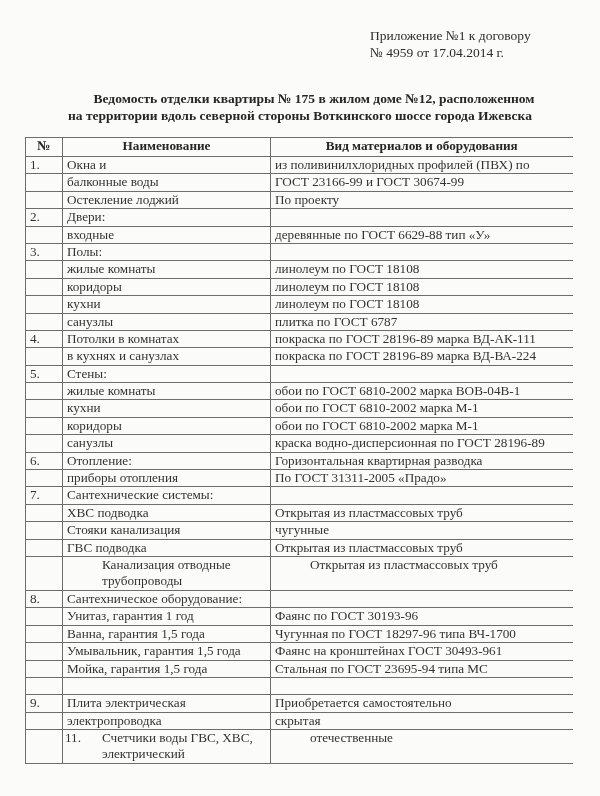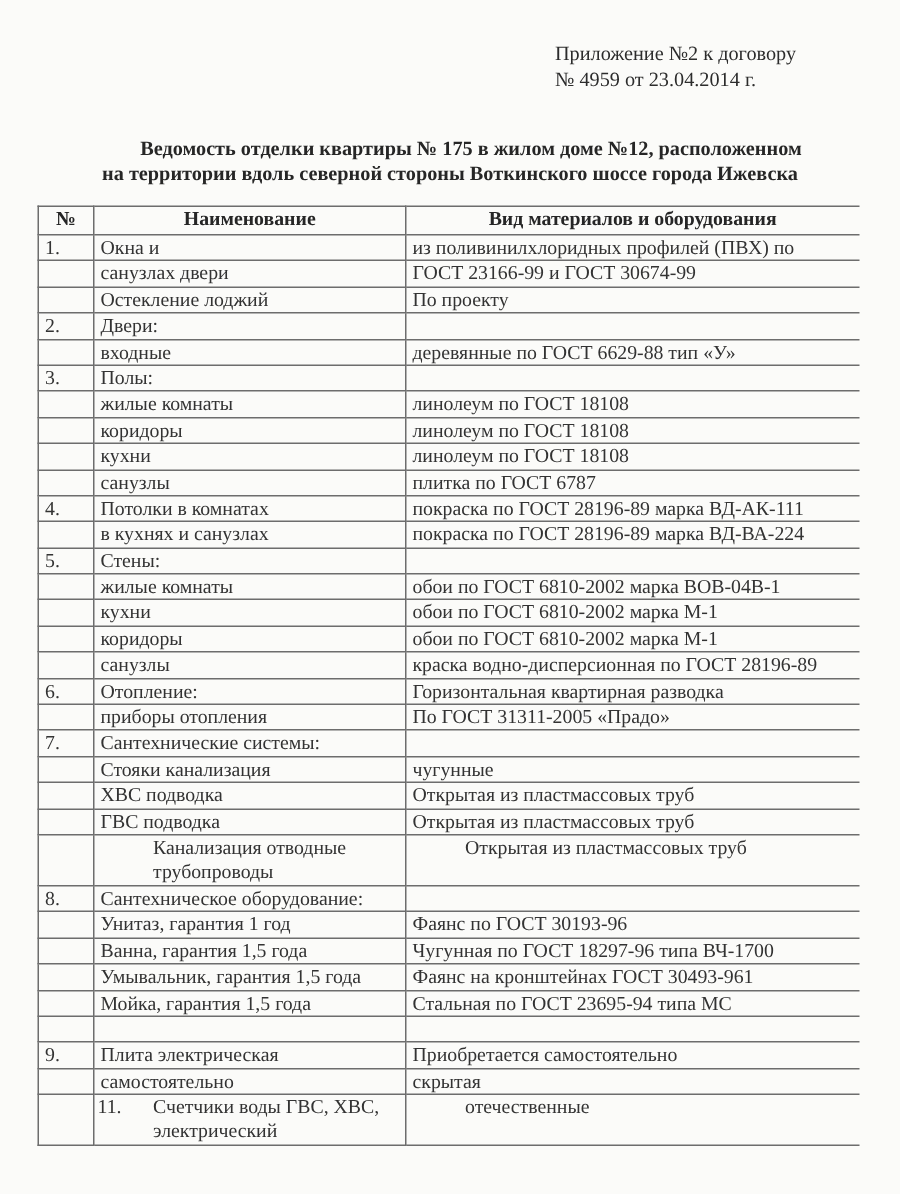--- a/index.html
+++ b/index.html
@@ -70,22 +70,22 @@
   col.c-mat { width: 302px; }
   td.num { padding-left: 6px; }
   td.name { padding-left: 8px; }
   td.mat { padding-left: 4px; }
   tr.tall td { height: 33px; }
 </style>
 </head>
 <body>
 
 <div class="appendix">
-  <div>Приложение №2 к договору</div>
-  <div>№ 4959  от 23.04.2014 г.</div>
+  <div>Приложение №1 к договору</div>
+  <div>№ 4959  от 17.04.2014 г.</div>
 </div>
 
 <div class="title">
   <div class="l1">Ведомость отделки квартиры № 175 в жилом доме №12, расположенном</div>
   <div class="l2">на территории вдоль северной стороны Воткинского шоссе города Ижевска</div>
 </div>
 
 <table class="sheet">
   <colgroup>
     <col class="c-num">
@@ -100,21 +100,21 @@
     </tr>
   </thead>
   <tbody id="rows">
       <tr>
         <td class="num">1.</td>
         <td class="name">Окна и</td>
         <td class="mat">из поливинилхлоридных профилей (ПВХ) по</td>
       </tr>
       <tr>
         <td class="num"></td>
-        <td class="name">санузлах двери</td>
+        <td class="name">балконные воды</td>
         <td class="mat">ГОСТ 23166-99 и ГОСТ 30674-99</td>
       </tr>
       <tr>
         <td class="num"></td>
         <td class="name">Остекление лоджий</td>
         <td class="mat">По проекту</td>
       </tr>
       <tr>
         <td class="num">2.</td>
         <td class="name">Двери:</td>
@@ -195,27 +195,27 @@
         <td class="name">приборы отопления</td>
         <td class="mat">По ГОСТ 31311-2005  «Прадо»</td>
       </tr>
       <tr>
         <td class="num">7.</td>
         <td class="name">Сантехнические системы:</td>
         <td class="mat"></td>
       </tr>
       <tr>
         <td class="num"></td>
+        <td class="name">ХВС подводка</td>
+        <td class="mat">Открытая из пластмассовых труб</td>
+      </tr>
+      <tr>
+        <td class="num"></td>
         <td class="name">Стояки канализация</td>
         <td class="mat">чугунные</td>
-      </tr>
-      <tr>
-        <td class="num"></td>
-        <td class="name">ХВС подводка</td>
-        <td class="mat">Открытая из пластмассовых труб</td>
       </tr>
       <tr>
         <td class="num"></td>
         <td class="name">ГВС подводка</td>
         <td class="mat">Открытая из пластмассовых труб</td>
       </tr>
       <tr class="tall">
         <td class="num wrap"></td>
         <td class="name wrap">Канализация  отводные трубопроводы</td>
         <td class="mat wrap">Открытая из пластмассовых труб</td>
@@ -250,21 +250,21 @@
         <td class="name"></td>
         <td class="mat"></td>
       </tr>
       <tr>
         <td class="num">9.</td>
         <td class="name">Плита электрическая</td>
         <td class="mat">Приобретается самостоятельно</td>
       </tr>
       <tr>
         <td class="num"></td>
-        <td class="name">самостоятельно</td>
+        <td class="name">электропроводка</td>
         <td class="mat">скрытая</td>
       </tr>
       <tr class="tall">
         <td class="num wrap">11.</td>
         <td class="name wrap">Счетчики воды ГВС, ХВС, электрический</td>
         <td class="mat wrap">отечественные</td>
       </tr>
     </tbody>
 </table>
 

